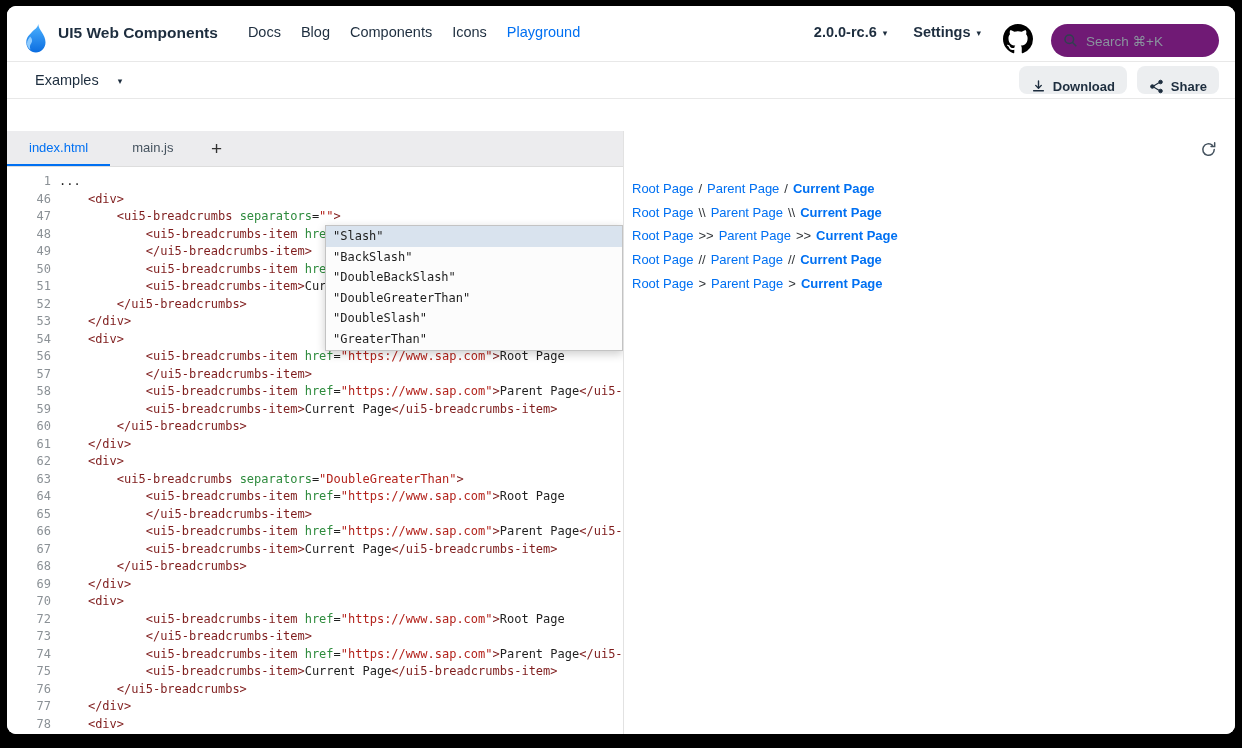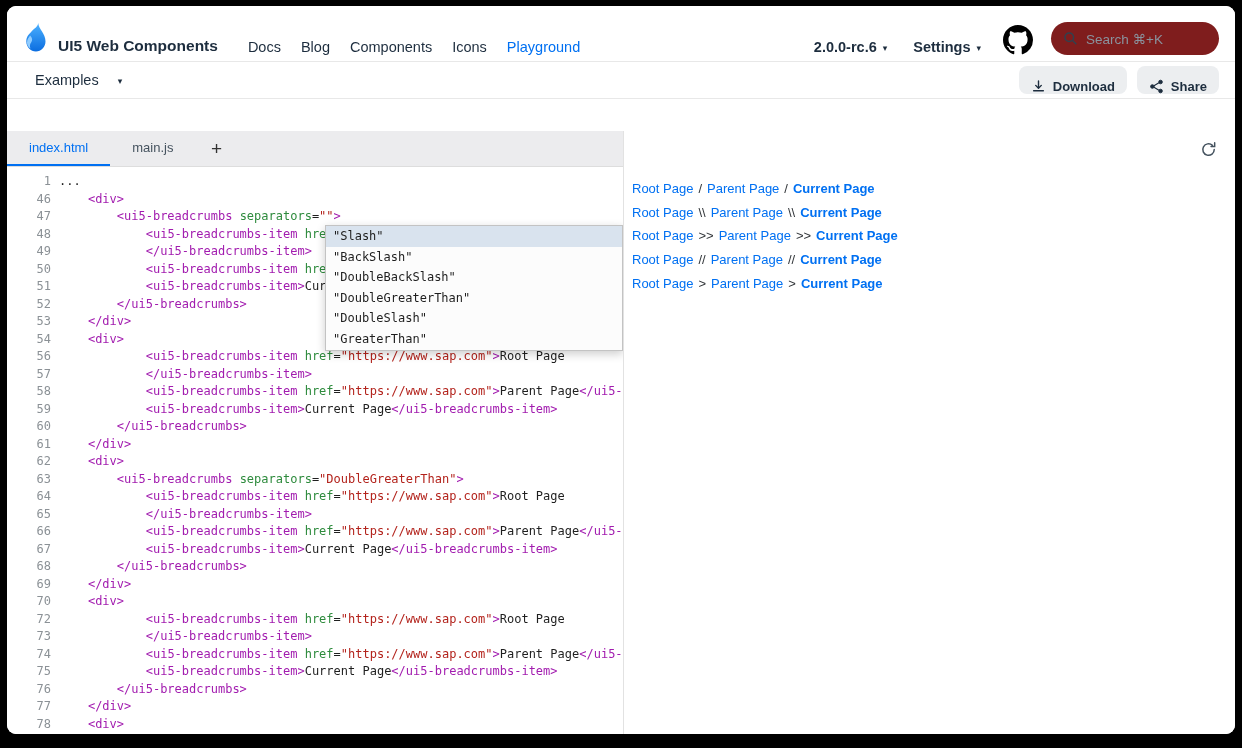--- a/index.html
+++ b/index.html
@@ -3,33 +3,33 @@
 <meta charset="utf-8">
 <style>
   * { margin:0; padding:0; box-sizing:border-box; }
   html,body { width:1242px; height:748px; background:#000; overflow:hidden;
               font-family:"Liberation Sans","DejaVu Sans",sans-serif; }
   .screen { position:absolute; left:7px; top:6px; width:1228px; height:728px;
             background:#fff; border-radius:9px; overflow:hidden;
             display:flex; flex-direction:column; }
 
   
-  .header { height:56px; flex:0 0 56px; display:flex; align-items:flex-end;
-            padding:6px 16px; border-bottom:1px solid #e8e8e8; background:#fff; }
+  .header { height:56px; flex:0 0 56px; display:flex; align-items:flex-start;
+            padding:18px 16px; border-bottom:1px solid #e8e8e8; background:#fff; }
   .logo { width:26px; height:32px; display:inline-flex; }
   .brand { font-size:15.5px; font-weight:700; color:#1d2d3e; margin-left:9px; margin-right:30px; white-space:nowrap; }
   .main-nav { display:flex; gap:20px; align-items:center; }
   .nav-link { font-size:14.5px; color:#1d2d3e; text-decoration:none; cursor:pointer; white-space:nowrap; }
   .nav-link.active { color:#0070f2; }
   .spacer { flex:1; }
   .dd { display:flex; align-items:center; gap:6px; font-size:14.5px; font-weight:600;
         color:#1d2d3e; margin-left:26px; cursor:pointer; white-space:nowrap; }
   .caret { font-size:9px; color:#1d2d3e; transform:translateY(1px); }
   .github { margin-left:22px; display:inline-flex; cursor:pointer; color:#000; }
-  .search { margin-left:18px; width:168px; height:33px; border-radius:17px; background:#7f1d1d;
+  .search { margin-left:18px; width:168px; height:33px; border-radius:17px; background:#701a75;
             display:flex; align-items:center; padding:0 12px; gap:8px; cursor:text; }
   .search-ph { font-size:13.5px; color:#8a939e; white-space:nowrap; }
 
   
   .toolbar { height:37px; flex:0 0 37px; display:flex; align-items:center;
              padding:0 16px 0 28px; border-bottom:1px solid #e8e8e8; background:#fff; }
   .examples { display:flex; align-items:center; gap:19px; font-size:14.5px; color:#1d2d3e; cursor:pointer; }
   .tbtn { display:flex; align-items:flex-end; gap:7px; height:28px; padding:0 12px;
           border:none; border-radius:8px; background:#eceef0; color:#1d2d3e;
           font-size:13px; font-weight:600; font-family:inherit; cursor:pointer; margin-left:10px; }
@@ -48,21 +48,21 @@
   .tab-plus { width:42px; display:flex; align-items:center; justify-content:center;
               font-size:19px; color:#333; cursor:pointer; background:none; border:none; }
 
   
   .code { position:relative; flex:1; overflow:hidden; background:#fff; padding-top:6px;
           font-family:"DejaVu Sans Mono","Liberation Mono",monospace; font-size:12px; line-height:17.5px; }
   .code-line { display:flex; height:17.5px; white-space:pre; }
   .ln { width:44px; flex:0 0 44px; text-align:right; color:#8b9196; user-select:none; }
   .code-text { margin-left:8px; white-space:pre; color:#1f1f1f; }
   .tk-plain { color:#1f1f1f; }
-  .tk-tag  { color:#a21caf; }
+  .tk-tag  { color:#7f1d1d; }
   .tk-attr { color:#2e8b3d; }
   .tk-str  { color:#b3231c; }
 
   
   .suggest { position:absolute; top:58px; left:318px; width:298px; background:#fcfcfc;
              border:1px solid #c3c3c3; box-shadow:0 3px 9px rgba(0,0,0,.2); z-index:5;
              font-family:"DejaVu Sans Mono","Liberation Mono",monospace; font-size:12px; }
   .sg-row { height:20.6px; line-height:20.6px; padding:0 7px; color:#1e1e1e;
             white-space:pre; cursor:pointer; }
   .sg-row.sel { background:#d9e3ee; }

